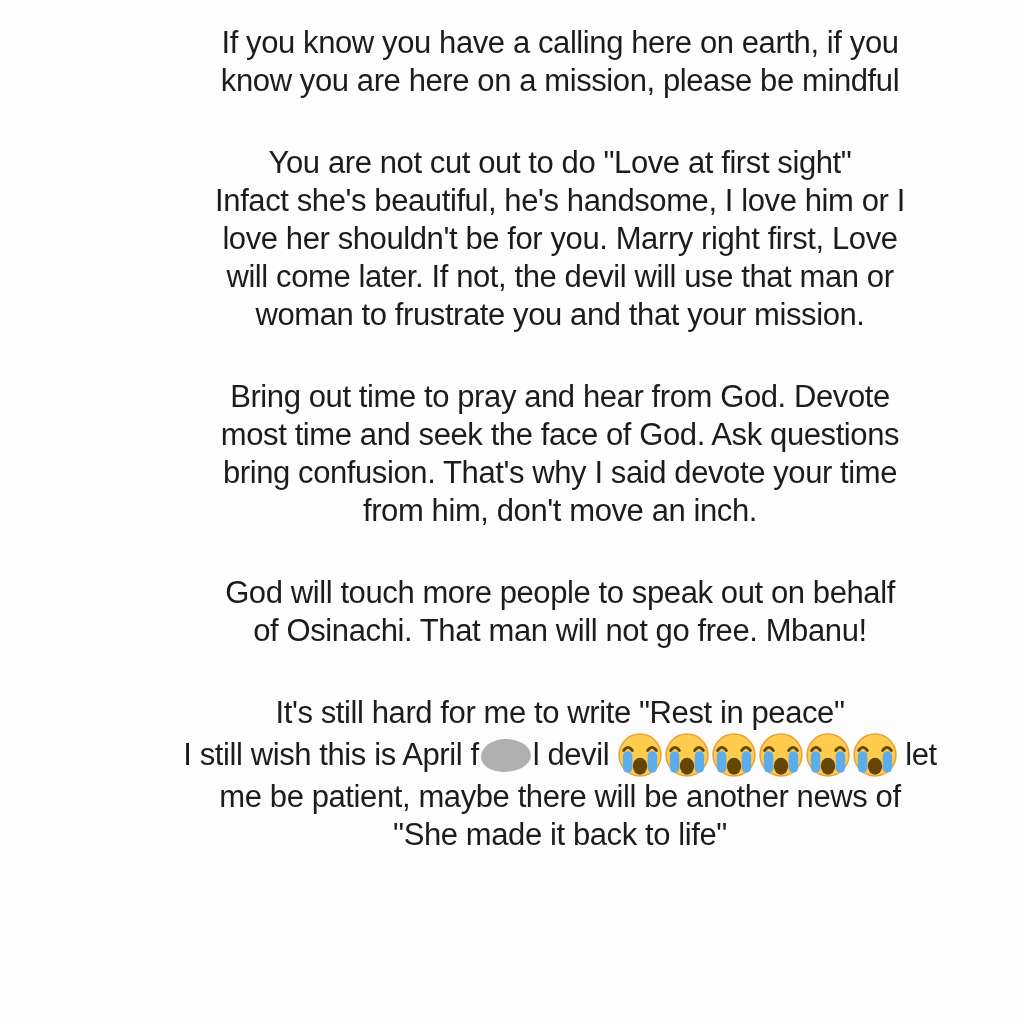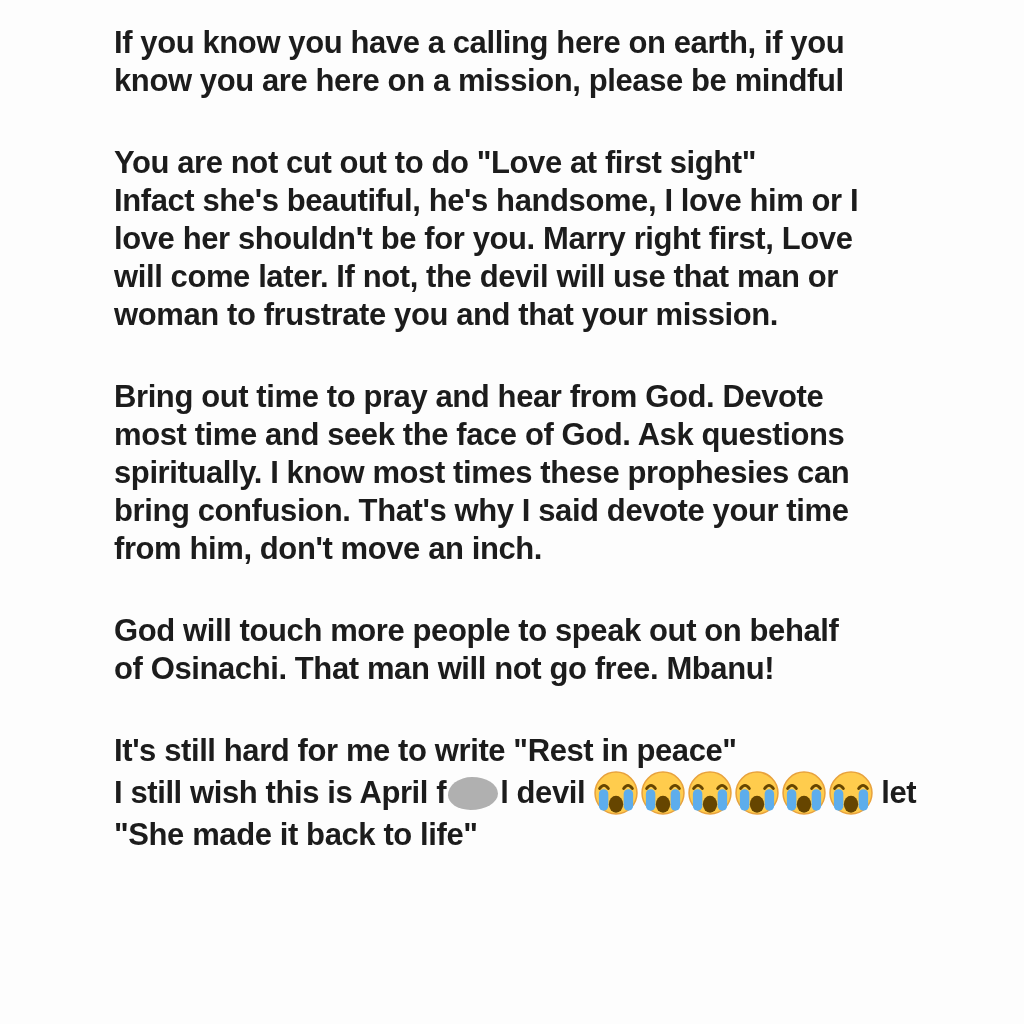--- a/index.html
+++ b/index.html
@@ -19,23 +19,24 @@
     height: 1024px;
     padding: 24px 18px 0 114px;
     color: #1c1c1c;
   }
   .para {
     margin: 0 0 44px 0;
   }
   .line {
     font-size: 31px;
     line-height: 38px;
-    font-weight: 700;
+    font-weight: 400;
     letter-spacing: -0.4px;
     white-space: nowrap;
+    text-align: center;
   }
   .blob {
     display: inline-block;
     width: 50px;
     height: 33px;
     background: #b0b0b0;
     border-radius: 48% 52% 55% 45% / 55% 50% 50% 45%;
     vertical-align: -7px;
     margin: 0 2px;
   }
@@ -85,21 +86,20 @@
     <div class="line">You are not cut out to do "Love at first sight"</div>
     <div class="line">Infact she's beautiful, he's handsome, I love him or I</div>
     <div class="line">love her shouldn't be for you. Marry right first, Love</div>
     <div class="line">will come later. If not, the devil will use that man or</div>
     <div class="line">woman to frustrate you and that your mission.</div>
   </div>
 
   <div class="para">
     <div class="line">Bring out time to pray and hear from God. Devote</div>
     <div class="line">most time and seek the face of God. Ask questions</div>
-    <div class="line">spiritually. I know most times these prophesies can</div>
     <div class="line">bring confusion. That's why I said devote your time</div>
     <div class="line">from him, don't move an inch.</div>
   </div>
 
   <div class="para">
     <div class="line">God will touch more people to speak out on behalf</div>
     <div class="line">of Osinachi. That man will not go free. Mbanu!</div>
   </div>
 
   <div class="para">
@@ -112,16 +112,17 @@
           </svg><svg class="emoji">
             <use href="#cry-emoji"></use>
           </svg><svg class="emoji">
             <use href="#cry-emoji"></use>
           </svg><svg class="emoji">
             <use href="#cry-emoji"></use>
           </svg><svg class="emoji">
             <use href="#cry-emoji"></use>
           </svg></span><span>let</span>
     </div>
+    <div class="line">me be patient, maybe there will be another news of</div>
     <div class="line">"She made it back to life"</div>
   </div>
 
 </div>
 
 </body></html>

